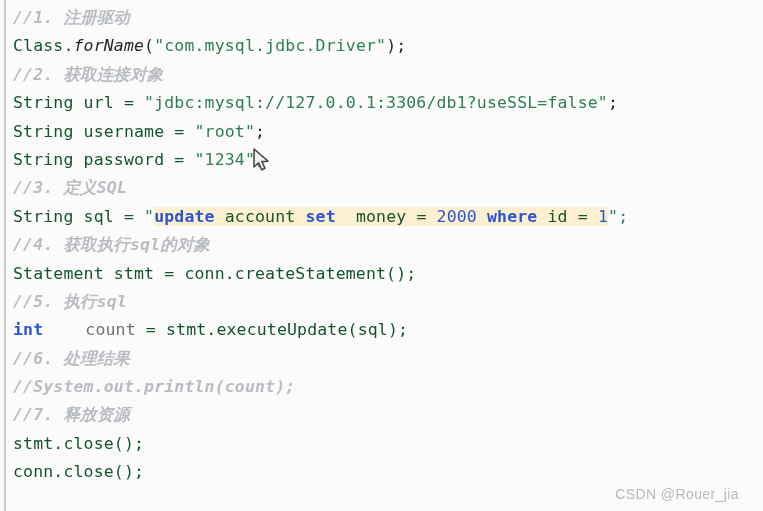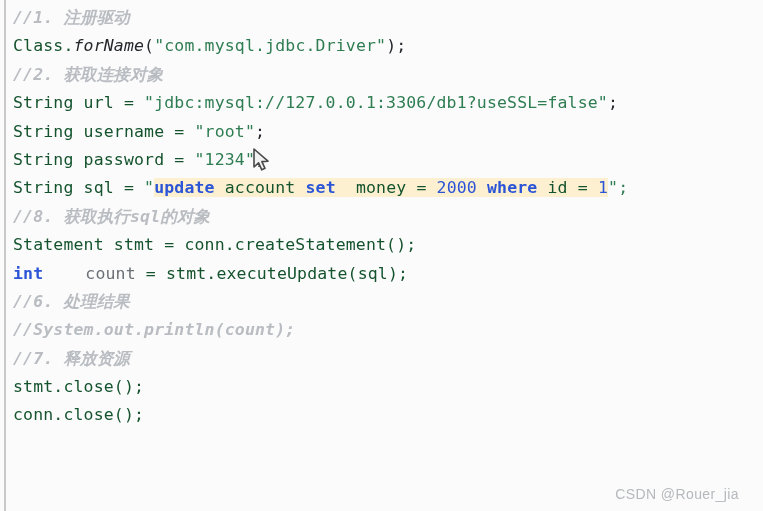--- a/index.html
+++ b/index.html
@@ -88,23 +88,25 @@
 
   <div class="code-gutter-rule"></div>
 
   <div class="code-block" id="code-block">
       <div class="code-line"><span class="tok-comment">//1. 注册驱动</span></div>
       <div class="code-line"><span class="tok-plain">Class.</span><span class="tok-method">forName</span><span class="tok-punct">(</span><span class="tok-str">"com.mysql.jdbc.Driver"</span><span class="tok-punct">);</span></div>
       <div class="code-line"><span class="tok-comment">//2. 获取连接对象</span></div>
       <div class="code-line"><span class="tok-plain">String url = </span><span class="tok-str">"jdbc:mysql://127.0.0.1:3306/db1?useSSL=false"</span><span class="tok-punct">;</span></div>
       <div class="code-line"><span class="tok-plain">String username = </span><span class="tok-str">"root"</span><span class="tok-punct">;</span></div>
       <div class="code-line"><span class="tok-plain">String password = </span><span class="tok-str">"1234"</span><span class="tok-punct">;</span></div>
+      <div class="code-line"><span class="tok-comment">//3. 定义SQL</span></div>
       <div class="code-line"><span class="tok-plain">String sql = </span><span class="tok-str">"</span><span class="tok-kw sql-hl">update</span><span class="tok-plain sql-hl"> account </span><span class="tok-kw sql-hl">set</span><span class="tok-plain sql-hl">  money = </span><span class="tok-num sql-hl">2000</span><span class="tok-plain sql-hl"> </span><span class="tok-kw sql-hl">where</span><span class="tok-plain sql-hl"> id = </span><span class="tok-num sql-hl">1</span><span class="tok-str">";</span></div>
-      <div class="code-line"><span class="tok-comment">//8. 获取执行sql的对象</span></div>
+      <div class="code-line"><span class="tok-comment">//4. 获取执行sql的对象</span></div>
       <div class="code-line"><span class="tok-plain">Statement stmt = conn.createStatement();</span></div>
+      <div class="code-line"><span class="tok-comment">//5. 执行sql</span></div>
       <div class="code-line"><span class="tok-kw">int</span><span class="tok-plain"> </span><span class="tok-var">count</span><span class="tok-plain"> = stmt.executeUpdate(sql);</span></div>
       <div class="code-line"><span class="tok-comment">//6. 处理结果</span></div>
       <div class="code-line"><span class="tok-comment">//System.out.println(count);</span></div>
       <div class="code-line"><span class="tok-comment">//7. 释放资源</span></div>
       <div class="code-line"><span class="tok-plain">stmt.close();</span></div>
       <div class="code-line"><span class="tok-plain">conn.close();</span></div>
     </div>
 
   <div class="cursor">
     <svg width="22" height="26" viewBox="0 0 22 26" xmlns="http://www.w3.org/2000/svg">

